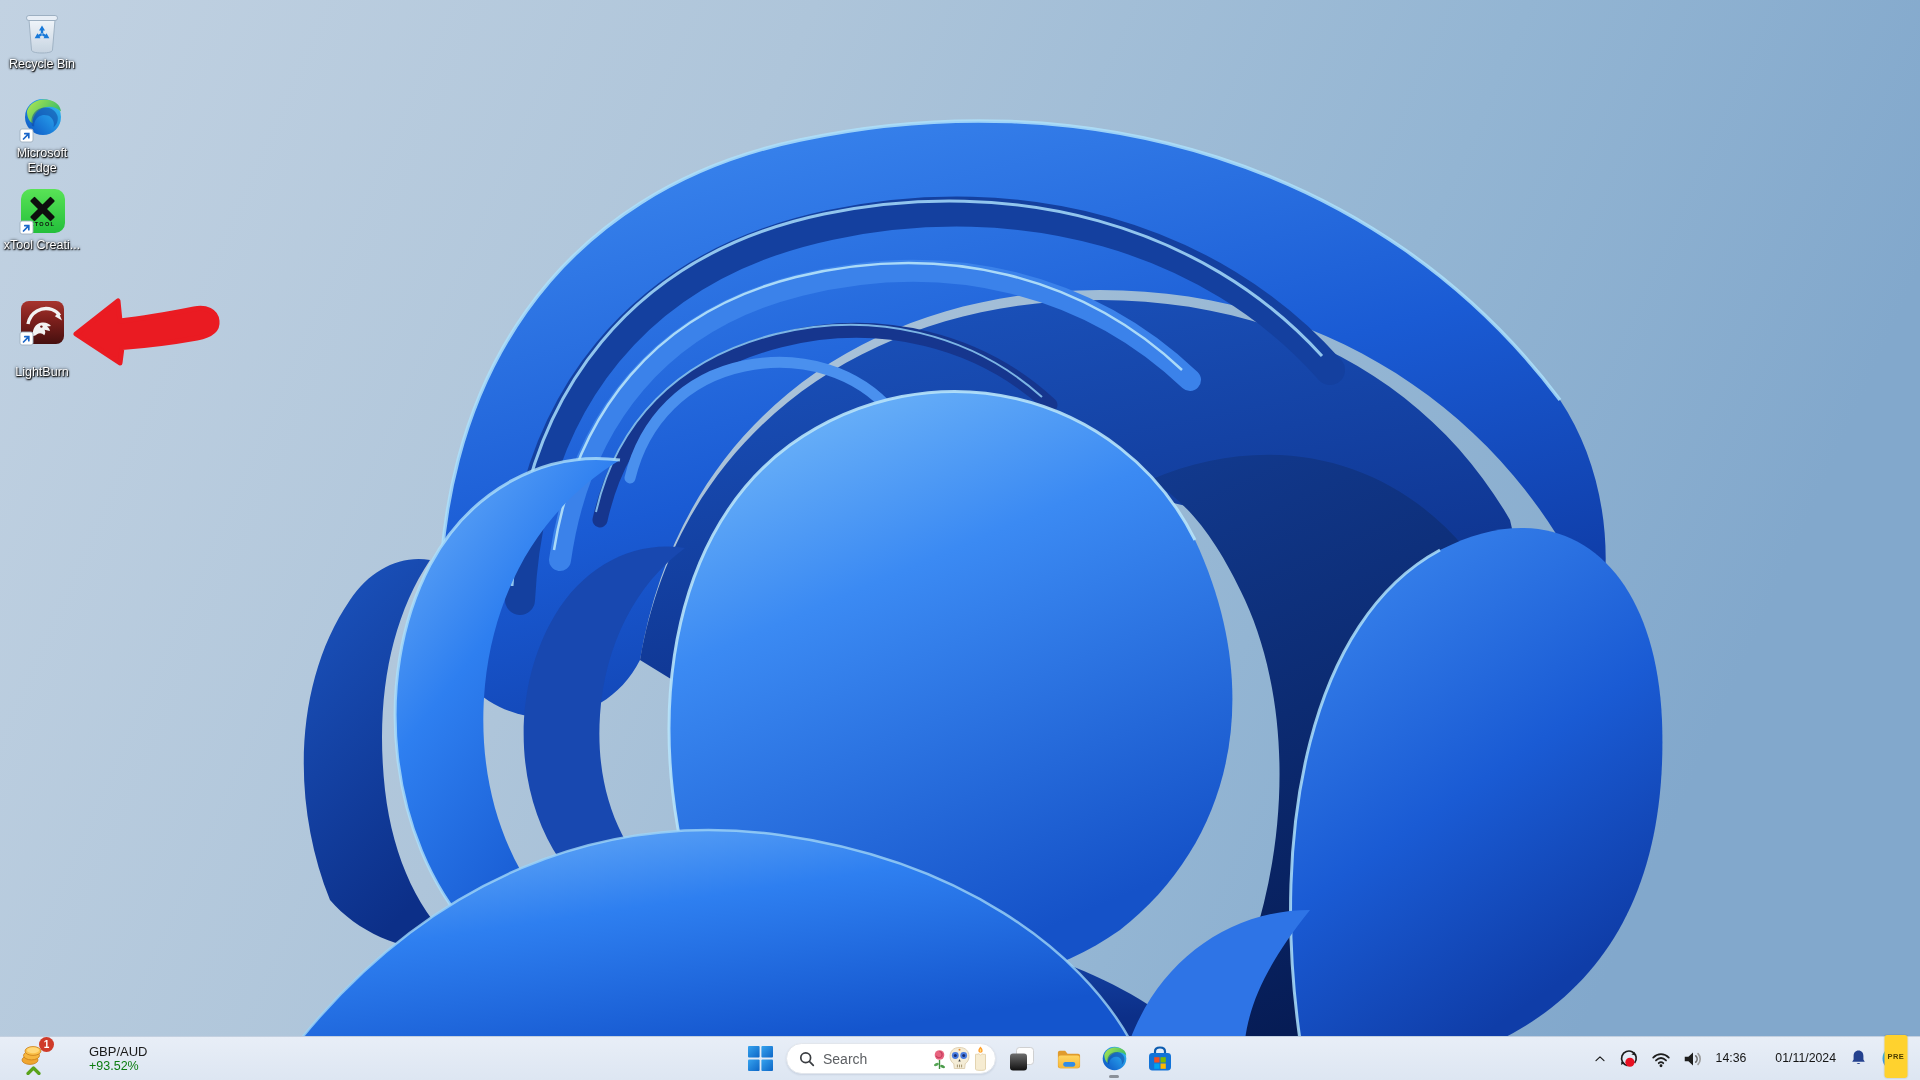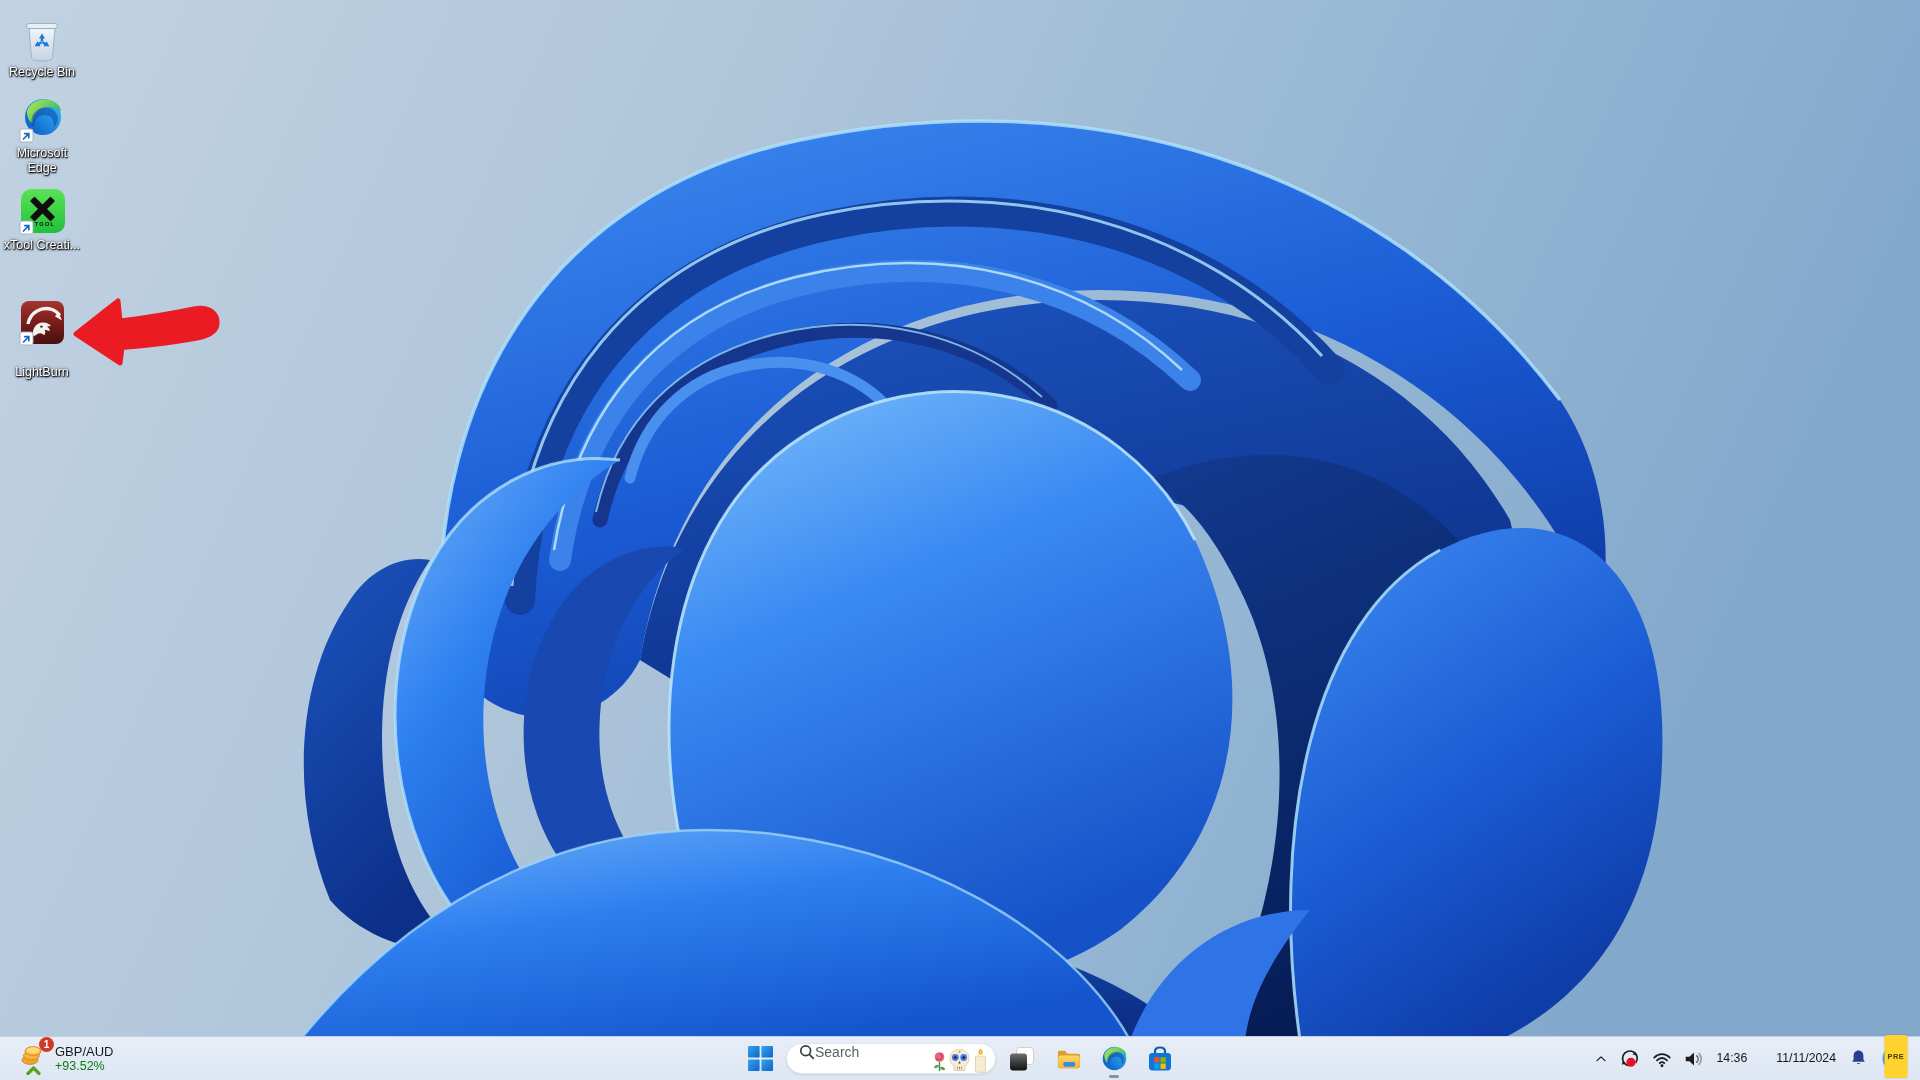--- a/index.html
+++ b/index.html
@@ -6,21 +6,21 @@
   html,body { width:1920px; height:1080px; overflow:hidden; }
   body { position:relative; font-family:"Liberation Sans","DejaVu Sans",sans-serif; background:#aac2d8; }
 
   
   .wallpaper { position:absolute; inset:0; z-index:0; }
   .wallpaper svg { width:100%; height:100%; display:block; }
 
   
   .desktop-icons { position:absolute; left:2px; top:0; width:80px; z-index:5; }
   .di { position:absolute; left:0; width:80px; display:flex; flex-direction:column; align-items:center; cursor:pointer; }
-  .di:nth-of-type(1){ top:15px; }
+  .di:nth-of-type(1){ top:7px; }
   .di:nth-of-type(2){ top:96px; }
   .di:nth-of-type(3){ top:188px; }
   .di:nth-of-type(4){ top:299px;gap:16px; }
   .di .ic { width:48px; height:48px; position:relative; }
   .di .lbl { margin-top:2px; width:82px; text-align:center; font-size:12.5px; line-height:14.5px;
              color:#fff; text-shadow:0 1px 2px rgba(0,0,0,.95), 0 0 3px rgba(0,0,0,.75), 1px 1px 1px rgba(0,0,0,.8); }
 
   
   .annotation-arrow { position:absolute; left:66px; top:294px; width:160px; height:78px; z-index:6; }
 
@@ -30,35 +30,35 @@
              border-top:1px solid rgba(130,150,180,.28);
              display:flex; align-items:center; }
 
   
   .stock-widget { position:absolute; left:10px; top:0; bottom:0; display:flex; align-items:center; gap:7px;
                   padding:0 8px; cursor:pointer; }
   .sw-iconcol { display:flex; flex-direction:column; align-items:center; width:30px; }
   .coins-wrap { position:relative; width:26px; height:22px; }
   .sw-badge { position:absolute; top:-6px; right:-8px; min-width:15px; height:15px; border-radius:8px;
               background:#cf3b2a; color:#fff; font-size:10px; font-weight:bold; line-height:15px; text-align:center; padding:0 3px;}
-  .sw-text { display:flex; flex-direction:column; justify-content:center; }
+  .sw-text { display:flex; flex-direction:column; justify-content:center;margin-left:34px; }
   .sw-pair { font-size:13px; color:#1a1a1a; line-height:15px; }
   .sw-change { font-size:12.5px; color:#0c7c10; line-height:15px; }
 
   
   .tb-center { position:absolute; left:50%; top:0; bottom:0; transform:translateX(-50%);
                display:flex; align-items:center; gap:6px; }
   .tb-btn { width:40px; height:40px; border-radius:6px; display:flex; align-items:center; justify-content:center;
             position:relative; cursor:pointer; }
   .run-dash { position:absolute; bottom:1px; left:50%; transform:translateX(-50%);
               width:10px; height:3px; border-radius:2px; background:#8a9099; }
 
   .search-box { height:31px; width:210px; border-radius:16px; background:#ffffff;
                 border:1px solid #e2e6ec; box-shadow:0 1px 2px rgba(20,40,80,.10);
-                display:flex; padding:0 5px 0 12px; gap:0; cursor:pointer; }
+                display:flex; align-items:center; padding:0 5px 0 12px; gap:8px; cursor:pointer; }
   .search-label { flex:1; font-size:14px; color:#5c5f63; }
   .decor { display:flex; align-items:flex-end; gap:1px; padding-right:2px; }
 
   
   .tray { position:absolute; right:6px; top:0; bottom:0; display:flex; align-items:center; }
   .tray-btn { height:36px; display:flex; align-items:center; justify-content:center; border-radius:5px;
               cursor:pointer; padding:0 5px;gap:29px; }
   .clock { text-align:right; font-size:12.3px; line-height:14.5px; color:#151515; padding:0 7px; }
   .copilot-wrap { position:relative; width:30px; height:30px; display:flex; align-items:center; justify-content:center; }
   .pre-badge { position:absolute; bottom:-4px; left:50%; transform:translateX(-42%);
@@ -397,21 +397,21 @@
     <div class="tray-btn">
       <svg width="22" height="22" viewBox="0 0 24 24">
         <path d="M3 9.5 L7 9.5 L12 5 L12 19 L7 14.5 L3 14.5 Z" fill="#1d1d1d"></path>
         <path d="M15 8.5 C17 10.5 17 13.5 15 15.5" fill="none" stroke="#6d6d6d" stroke-width="1.8" stroke-linecap="round"></path>
         <path d="M17.5 6.2 C20.6 9.4 20.6 14.6 17.5 17.8" fill="none" stroke="#9a9a9a" stroke-width="1.8" stroke-linecap="round"></path>
       </svg>
     </div>
 
     <div class="tray-btn clock">
       <div>14:36</div>
-      <div>11/11/2024</div>
+      <div>01/11/2024</div>
     </div>
 
     <div class="tray-btn">
       <svg width="21" height="21" viewBox="0 0 24 24">
         <path d="M12 2.8 C8.6 2.8 6.4 5.5 6.4 9 L6.4 13.2 L4.8 15.8 L19.2 15.8 L17.6 13.2 L17.6 9 C17.6 5.5 15.4 2.8 12 2.8 Z" fill="#24418e"></path>
         <path d="M10 17.2 C10.3 18.5 13.7 18.5 14 17.2 Z" fill="#24418e"></path>
       </svg>
     </div>
 
     <div class="tray-btn">

